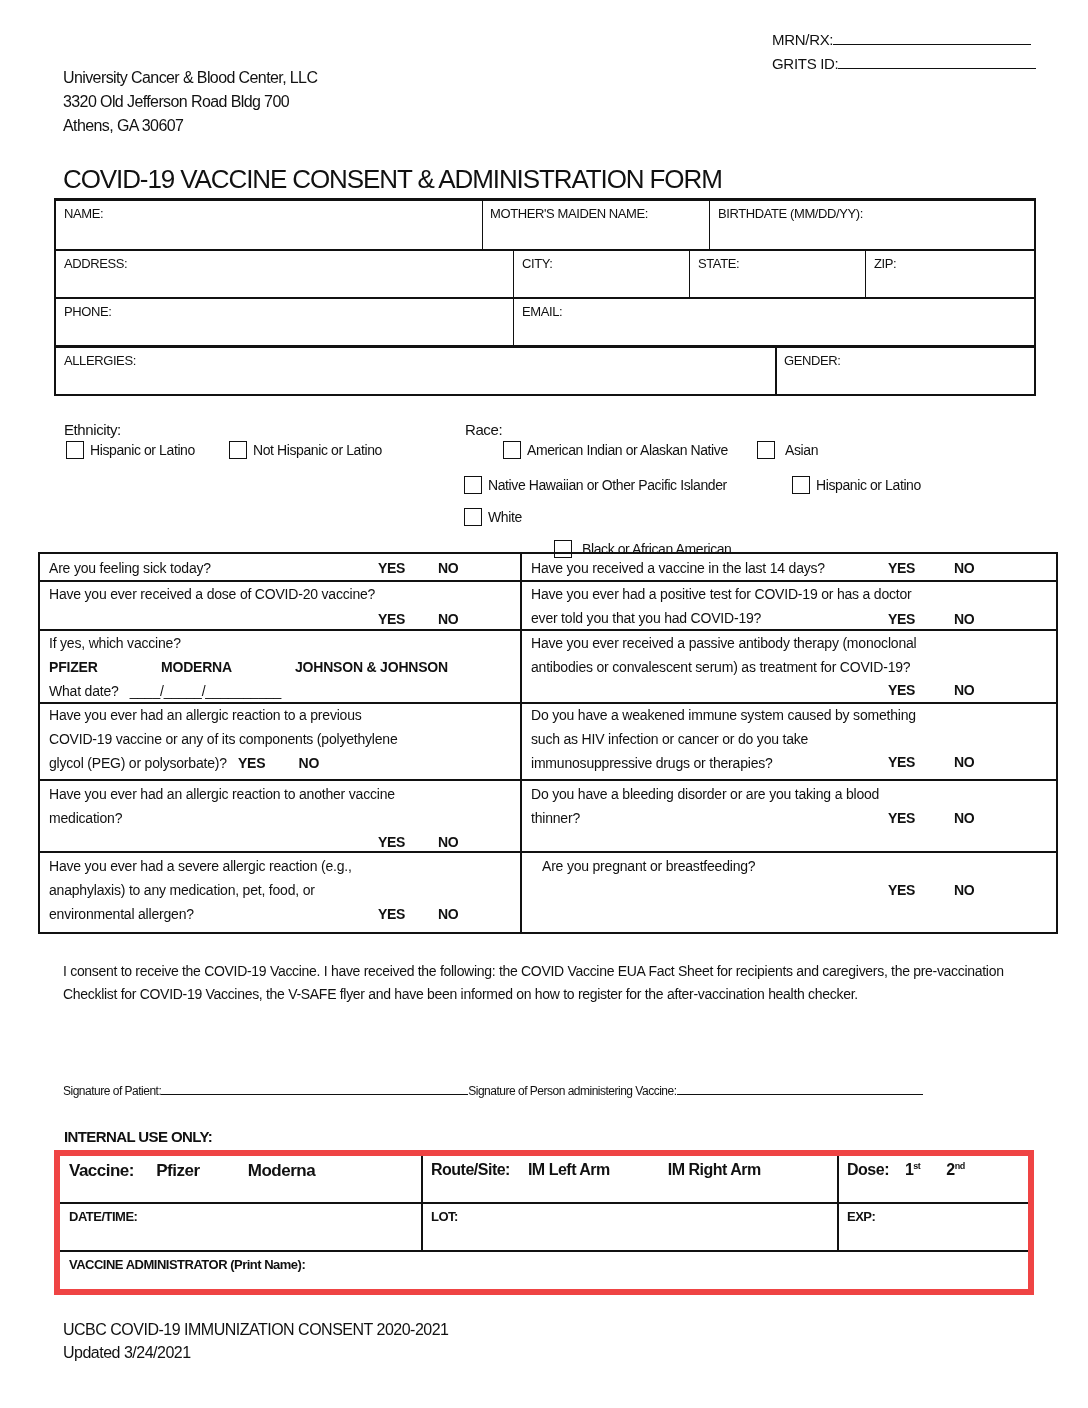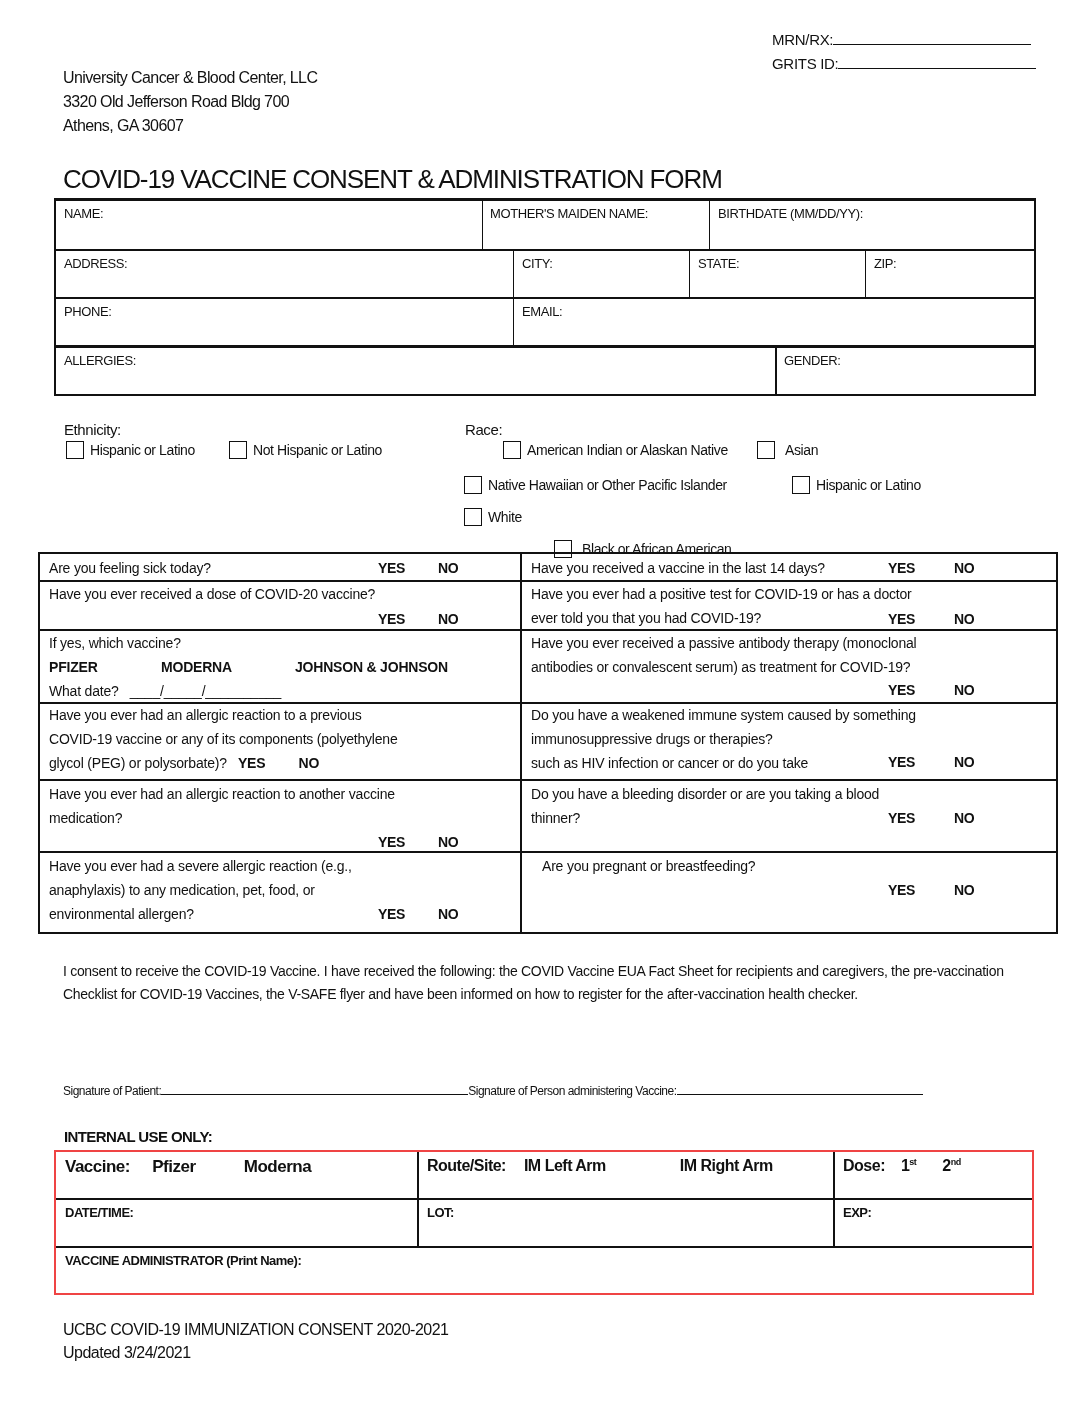--- a/index.html
+++ b/index.html
@@ -34,21 +34,21 @@
   .yn { position:absolute; font-weight:bold; font-size:14px; letter-spacing:-0.3px; }
   .qh { position:absolute; height:0; border-top:2px solid #111; }
   .qmid { position:absolute; left:480px; top:0; bottom:0; border-left:2px solid #111; }
 
   .consent { left:63px; top:960px; width:965px; font-size:14px; line-height:23px; letter-spacing:-0.3px; }
   .sig { left:63px; top:1082px; font-size:12px; letter-spacing:-0.5px;text-align:right; }
   .sigline1 { display:inline-block; width:307px; border-bottom:1.5px solid #111; height:12px; }
   .sigline2 { display:inline-block; width:246px; border-bottom:1.5px solid #111; height:12px; }
 
   .internal-label { left:64px; top:1128px; font-size:15px; font-weight:bold; letter-spacing:-0.6px; }
-  .itable { left:54px; top:1150px; width:980px; height:145px; border:2px solid #ef4444; box-sizing:border-box; }
+  .itable { left:54px; top:1150px; width:980px; height:145px; border:6px solid #ef4444; box-sizing:border-box; }
   .ic { position:absolute; box-sizing:border-box; padding:5px 9px; font-weight:bold; letter-spacing:-0.5px; }
 
   .footer { left:63px; top:1318px; font-size:16px; line-height:23px; letter-spacing:-0.5px; }
   sup { font-size:9px; }
 </style>
 </head>
 <body>
 
 <div class="abs mrn">
   <span>MRN/RX:</span><span class="mrn-line"></span>
@@ -198,22 +198,22 @@
   <div class="q" style="left:482px;top:77px;width:530px;">
     <div>Have you ever received a passive antibody therapy (monoclonal</div>
     <div>antibodies or convalescent serum) as treatment for COVID-19?</div>
   </div>
   <span class="yn" style="left:848px;top:128px;">YES</span>
   <span class="yn" style="left:914px;top:128px;">NO</span>
   <div class="qh" style="left:480px;right:0;top:148px;"></div>
 
   <div class="q" style="left:482px;top:149px;width:530px;">
     <div>Do you have a weakened immune system caused by something</div>
+    <div>such as HIV infection or cancer or do you take</div>
     <div>immunosuppressive drugs or therapies?</div>
-    <div>such as HIV infection or cancer or do you take</div>
   </div>
   <span class="yn" style="left:848px;top:200px;">YES</span>
   <span class="yn" style="left:914px;top:200px;">NO</span>
   <div class="qh" style="left:480px;right:0;top:225px;"></div>
 
   <div class="q" style="left:482px;top:228px;width:530px;">
     <div>Do you have a bleeding disorder or are you taking a blood</div>
     <div>thinner?</div>
   </div>
   <span class="yn" style="left:848px;top:256px;">YES</span>
@@ -237,21 +237,21 @@
 <div class="abs itable">
 
   <div class="ic" style="left:0;top:0;width:362px;height:47px;font-size:17px;">
     <span>Vaccine:</span>
     <span style="margin-left:18px;">Pfizer</span>
     <span style="margin-left:44px;">Moderna</span>
   </div>
   <div class="ic" style="left:362px;top:0;width:416px;height:47px;font-size:16px;">
     <span>Route/Site:</span>
     <span style="margin-left:14px;">IM Left Arm</span>
-    <span style="margin-left:26px;padding-left:44px;">IM Right Arm</span>
+    <span style="margin-left:10px;padding-left:44px;">IM Right Arm</span>
   </div>
   <div class="ic" style="left:778px;top:0;width:198px;height:47px;font-size:16px;">
     <span>Dose:</span>
     <span style="margin-left:12px;"><span>1</span><sup>st</sup></span>
     <span style="margin-left:22px;"><span>2</span><sup>nd</sup></span>
   </div>
   <div class="vline" style="left:361px;top:0;height:95px;border-left-width:2px;"></div>
   <div class="vline" style="left:777px;top:0;height:95px;border-left-width:2px;"></div>
   <div class="hline" style="top:46px;"></div>
 

